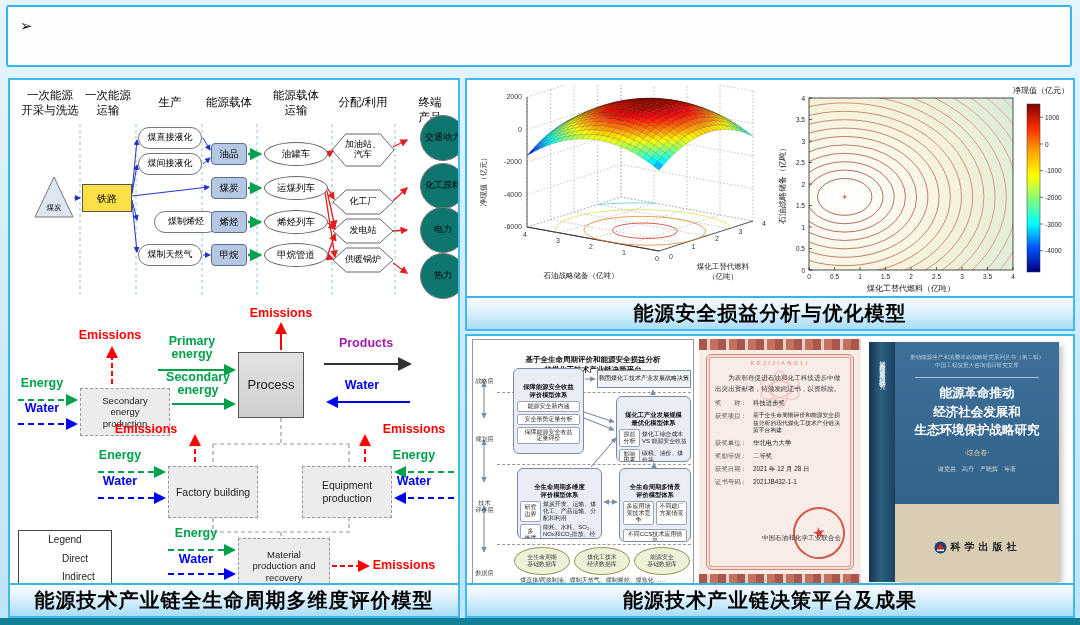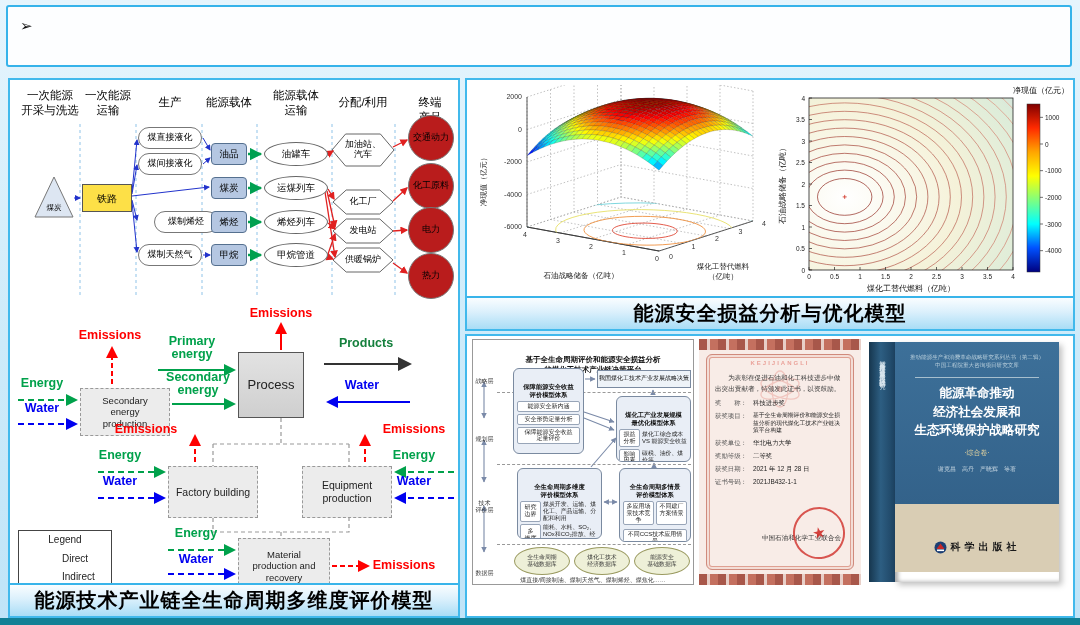--- a/index.html
+++ b/index.html
@@ -24,32 +24,32 @@
   
   #chain{position:absolute;left:0;top:0;width:448px;height:226px;}
   #chain svg,#lca svg{position:absolute;left:0;top:0;}
   .node{position:absolute;transform:translate(-50%,-50%);display:flex;align-items:center;
     justify-content:center;text-align:center;box-sizing:border-box;line-height:1.1;color:#000;}
   .chead{position:absolute;transform:translateX(-50%);text-align:center;font-size:11.5px;
     line-height:1.3;white-space:pre-line;color:#000;}
   .prod{width:64px;height:22px;border:1px solid #777;border-radius:11px;background:#fff;font-size:9px;}
   .carrier{width:36px;height:22px;border:1px solid #55708f;border-radius:4px;background:#b5c7e2;font-size:9.5px;}
   .trans{width:64px;height:24px;border:1px solid #666;border-radius:50%;background:#fff;font-size:9.5px;}
-  .circleN{width:46px;height:46px;border:1px solid #777;border-radius:50%;background:#b91c1c;font-size:9px;}
+  .circleN{width:46px;height:46px;border:1px solid #777;border-radius:50%;background:#0f766e;font-size:9px;margin-left:12px;}
   .railbox{width:50px;height:28px;border:1px solid #555;background:#fde047;font-size:10px;}
   .hexlab{font-size:9px;width:62px;white-space:pre-line;}
   .trilab{font-size:7.5px;}
   
   #lca{position:absolute;left:0;top:224px;width:448px;height:281px;}
   .lbox{position:absolute;box-sizing:border-box;display:flex;align-items:center;justify-content:center;
     text-align:center;background:#ececec;border:1.5px dashed #999;font-size:10.5px;color:#222;
     line-height:1.2;padding:2px;white-space:pre-line;}
   .lca-label{position:absolute;font-weight:bold;font-size:12.5px;transform:translate(-50%,-50%);
     white-space:pre-line;text-align:center;line-height:1.05;}
-  .redT{color:#ff0000;}.greenT{color:#00a14b;}.blueT{color:#0000f0;}.blackT{color:#15803d;font-weight:bold;text-align:center;}
+  .redT{color:#ff0000;}.greenT{color:#00a14b;}.blueT{color:#0000f0;}.blackT{color:#a21caf;font-weight:bold;text-align:center;}
   .legendBox{position:absolute;border:1.2px solid #444;background:#fff;box-sizing:border-box;}
   .legend-title{position:absolute;font-size:10px;color:#222;transform:translateX(-50%);}
   .legend-item{position:absolute;font-size:10px;color:#222;transform:translateY(-50%);}
   
   .framework{position:absolute;left:5px;top:3px;width:222px;height:246px;border:1px solid #999;
     box-sizing:border-box;background:#fff;overflow:hidden;}
   .fw-title{position:absolute;left:22px;top:3px;width:196px;text-align:center;font-size:7.5px;
     font-weight:bold;line-height:1.35;color:#111;}
   .fw-layer{position:absolute;left:1px;width:21px;text-align:center;font-size:6px;color:#333;line-height:1.2;}
   .fw-dash{position:absolute;left:24px;width:194px;border-top:1px dashed #999;}
@@ -93,21 +93,21 @@
     color:rgba(205,35,30,0.85);font-size:15px;transform:rotate(-12deg);}
   
   .book{position:absolute;left:402px;top:2px;width:202px;height:250px;}
   .book-spine{position:absolute;left:0;top:4px;width:26px;height:240px;
     background:linear-gradient(90deg,#16364e,#2d5e82 45%,#1d4362);display:flex;justify-content:center;}
   .spine-text{writing-mode:vertical-rl;font-size:6px;color:#dce8f0;margin-top:14px;letter-spacing:1px;}
   .book-cover{position:absolute;left:26px;top:4px;width:164px;height:240px;
     box-shadow:inset 3px 0 4px rgba(0,0,0,0.35), 3px 3px 6px rgba(0,0,0,0.25);}
   .cover-blue{width:100%;height:162px;background:linear-gradient(180deg,#3d7099,#33628a);
     box-sizing:border-box;padding-top:11px;text-align:center;}
-  .cover-beige{width:100%;height:68px;background:#d9cdb4;box-sizing:border-box;text-align:center;}
+  .cover-beige{width:100%;height:78px;background:#d9cdb4;box-sizing:border-box;text-align:center;}
   .series{font-size:5.6px;color:#b9cfdc;line-height:1.5;}
   .cover-hr{width:124px;border-top:1px solid #a7bfce;margin:7px auto 6px auto;}
   .book-title{font-family:"Liberation Serif","DejaVu Serif",serif;font-size:12.5px;font-weight:bold;
     color:#fff;line-height:1.5;white-space:pre-line;}
   .book-volume{margin-top:8px;font-size:7px;color:#dccf9f;}
   .book-authors{margin-top:7px;font-size:6px;color:#c4d4e0;}
   .publisher-row{display:inline-flex;align-items:center;margin-top:36px;}
   .publisher{font-family:"Liberation Serif","DejaVu Serif",serif;font-size:10px;font-weight:bold;
     color:#1a1a1a;letter-spacing:4px;margin-left:4px;}
   
@@ -1188,16 +1188,17 @@
               <circle cx="6.5" cy="6.5" r="6" fill="#1c3f74"></circle>
               <path d="M2.5,8 L6.5,2.5 L10.5,8 Z" fill="#c62828"></path>
               <rect x="3" y="8.5" width="7" height="1.6" fill="#fff"></rect>
             </svg>
             <span class="publisher">科学出版社</span>
           </div>
         </div>
       </div>
     </div>
 
+    <div class="caption">能源技术产业链决策平台及成果</div>
   </div>
 
   <div class="bottom-bar"></div>
 </div>
 
 </body></html>

